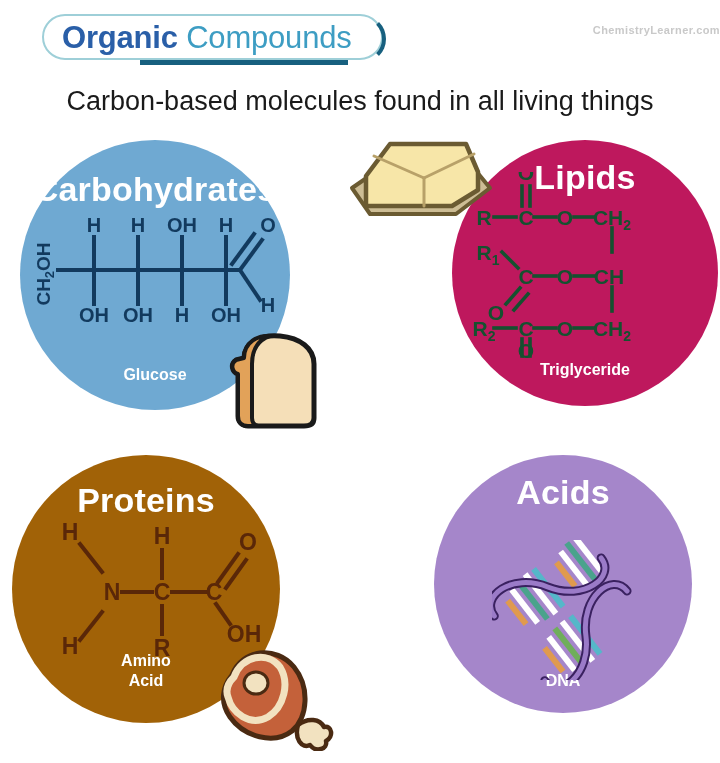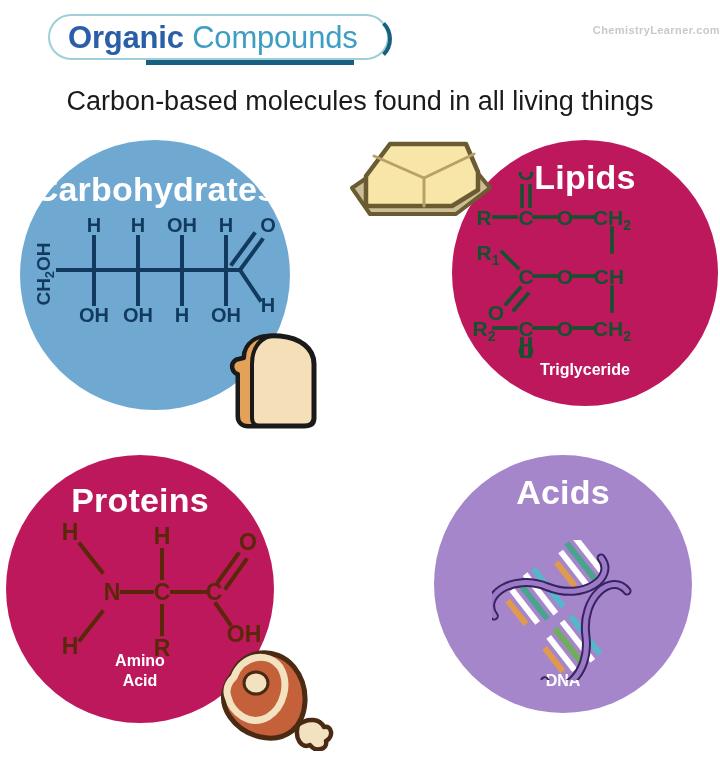--- a/index.html
+++ b/index.html
@@ -17,21 +17,21 @@
 
   
   #header {
     position: absolute;
     left: 0; top: 0;
     width: 720px;
     height: 118px;
   }
   #logo-badge {
     position: absolute;
-    left: 48px;
+    left: 42px;
     top: 14px;
     width: 345px;
     height: 54px;
   }
   #logo-outline {
     position: absolute;
     left: 0; top: 0;
     width: 341px;
     height: 46px;
     border: 2px solid #9ecfd8;
@@ -97,21 +97,21 @@
     white-space: nowrap;
   }
 
   
   .bubble {
     position: absolute;
     border-radius: 50%;
   }
   #bubble-carbohydrates { left: 20px;  top: 140px; width: 270px; height: 270px; background: #6fa9d2; }
   #bubble-lipids        { left: 452px; top: 140px; width: 266px; height: 266px; background: #be185d; }
-  #bubble-proteins      { left: 6px;  top: 455px; width: 268px; height: 268px; background: #be185d; }
+  #bubble-proteins      { left: 12px;  top: 455px; width: 268px; height: 268px; background: #a16207; }
   #bubble-nucleic       { left: 434px; top: 455px; width: 258px; height: 258px; background: #a586ca; }
 
   .bubble-title {
     position: absolute;
     left: 0;
     width: 100%;
     text-align: center;
     color: #ffffff;
     font-weight: bold;
     font-size: 34px;
@@ -169,20 +169,21 @@
     </div>
   </div>
 
   <div id="watermark">ChemistryLearner.com</div>
 
   <div id="subtitle">Carbon-based molecules found in all living things</div>
 </div>
 
 <div class="bubble" id="bubble-carbohydrates">
   <div class="bubble-title" id="title-carbohydrates">Carbohydrates</div>
+  <div class="bubble-caption" id="caption-carbohydrates">Glucose</div>
 </div>
 
 <svg class="structure" id="structure-glucose" width="250" height="115" viewBox="0 0 250 115">
   <g stroke="#123a5e" stroke-width="4" stroke-linecap="square">
     <line x1="30" y1="58" x2="212" y2="58"></line>
     <line x1="66" y1="25" x2="66" y2="92"></line>
     <line x1="110" y1="25" x2="110" y2="92"></line>
     <line x1="154" y1="25" x2="154" y2="92"></line>
     <line x1="198" y1="25" x2="198" y2="92"></line>
     <line x1="212" y1="58" x2="234" y2="28"></line>

